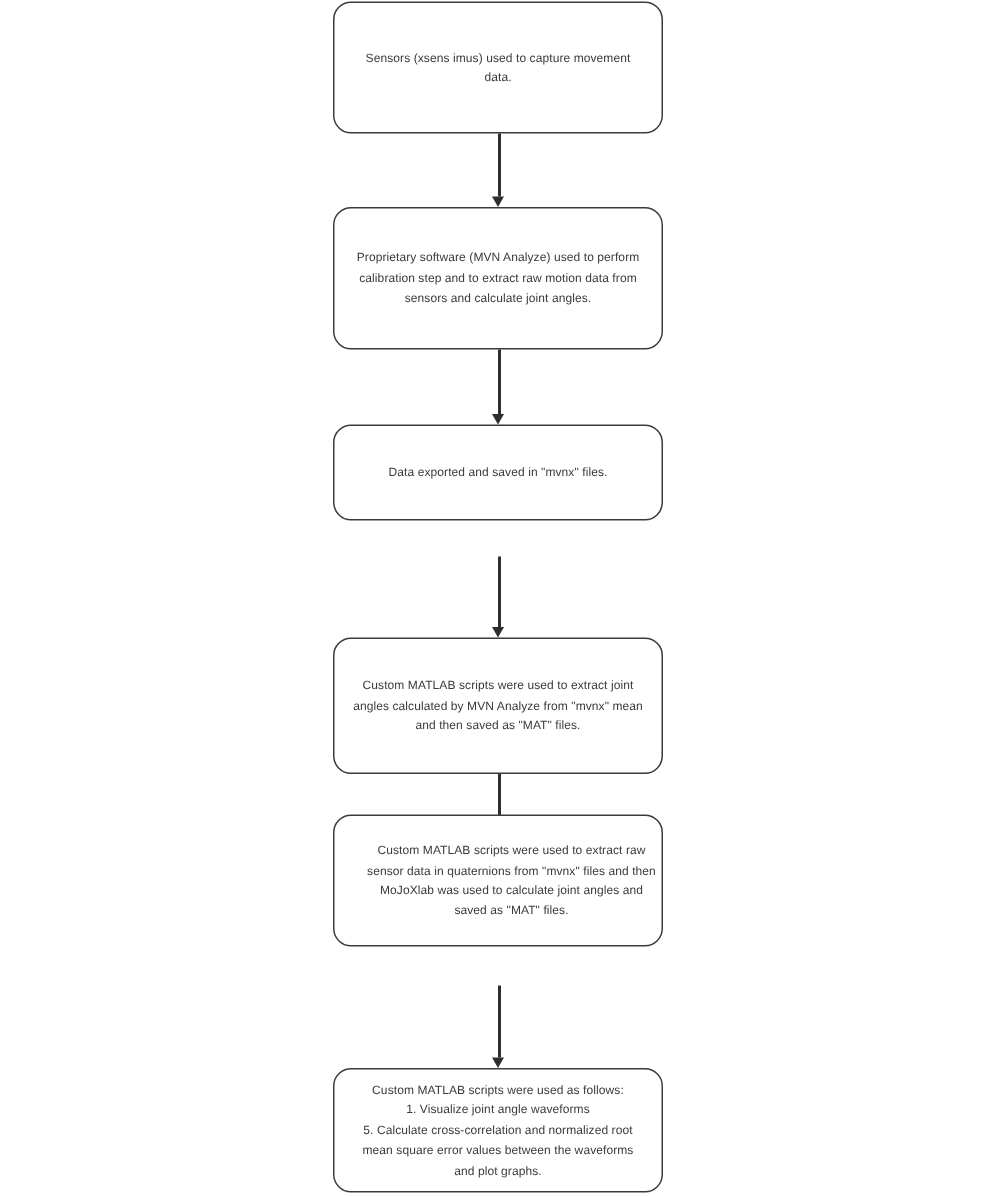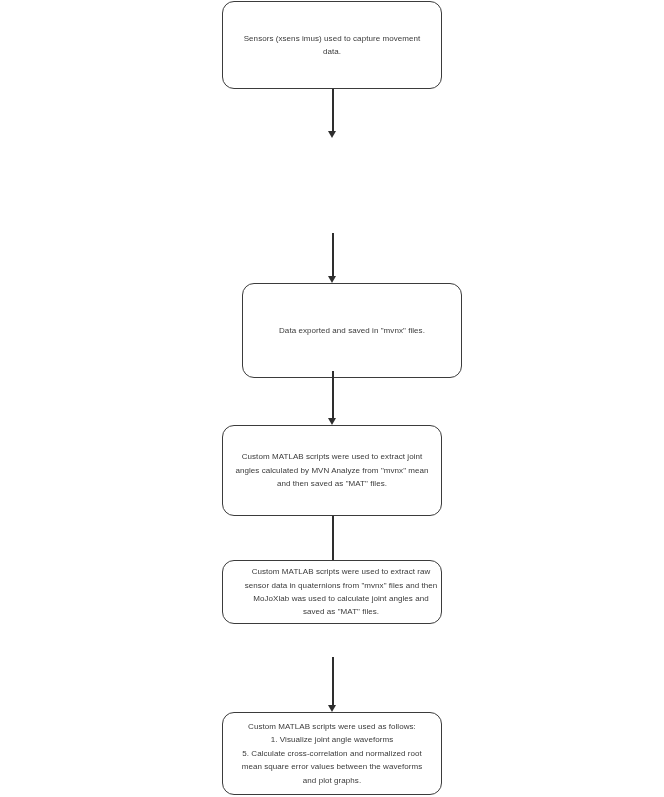--- a/index.html
+++ b/index.html
@@ -79,47 +79,52 @@
   <div class="node" style="top:1px; height:88px;">
     <div class="node-label">Sensors (xsens imus) used to capture movement
 data.</div>
   </div>
 
   <div class="connector" style="top:89px; height:49px;">
     <div class="stem" style="height:42px;"></div>
     <div class="head" style="top:42px;"></div>
   </div>
 
+  <div class="node" style="top:138px; height:95px;">
+    <div class="node-label">Proprietary software (MVN Analyze) used to perform
+calibration step and to extract raw motion data from
+sensors and calculate joint angles.</div>
+  </div>
 
   <div class="connector" style="top:233px; height:50px;">
     <div class="stem" style="height:43px;"></div>
     <div class="head" style="top:43px;"></div>
   </div>
 
-  <div class="node" style="top:283px; height:95px;margin-left:20px;">
+  <div class="node" style="top:283px; height:64px;">
     <div class="node-label">Data exported and saved in "mvnx" files.</div>
   </div>
 
   <div class="connector" style="top:371px; height:54px;">
     <div class="stem" style="height:47px;"></div>
     <div class="head" style="top:47px;"></div>
   </div>
 
   <div class="node" style="top:425px; height:91px;">
     <div class="node-label">Custom MATLAB scripts were used to extract joint
 angles calculated by MVN Analyze from "mvnx" mean
 and then saved as "MAT" files.</div>
   </div>
 
   <div class="connector" style="top:516px; height:53px;">
     <div class="stem" style="height:46px;"></div>
     <div class="head" style="top:46px;"></div>
   </div>
 
-  <div class="node" style="top:560px; height:64px;padding-left:18px;">
+  <div class="node" style="top:543px; height:88px;padding-left:18px;">
     <div class="node-label">Custom MATLAB scripts were used to extract raw
 sensor data in quaternions from "mvnx" files and then
 MoJoXlab was used to calculate joint angles and
 saved as "MAT" files.</div>
   </div>
 
   <div class="connector" style="top:657px; height:55px;">
     <div class="stem" style="height:48px;"></div>
     <div class="head" style="top:48px;"></div>
   </div>

